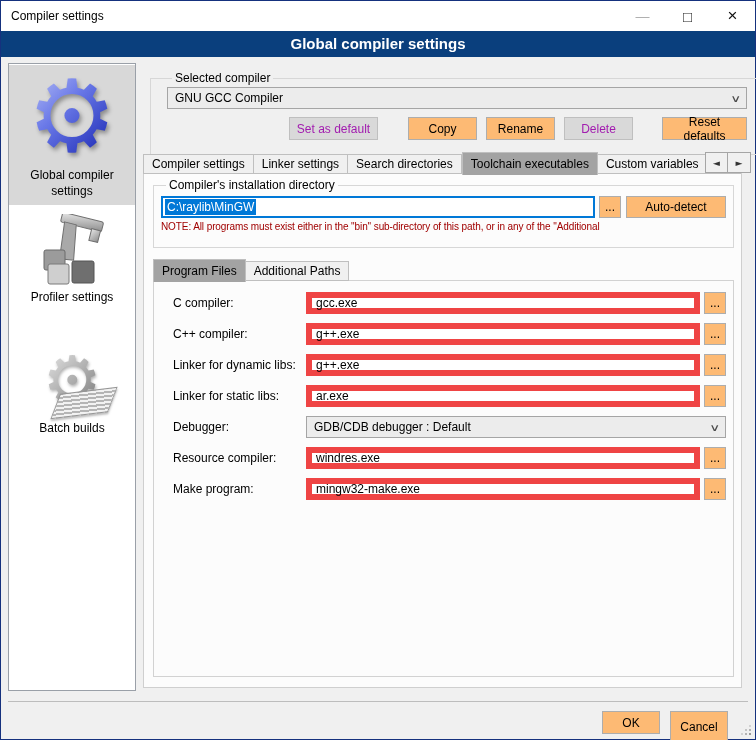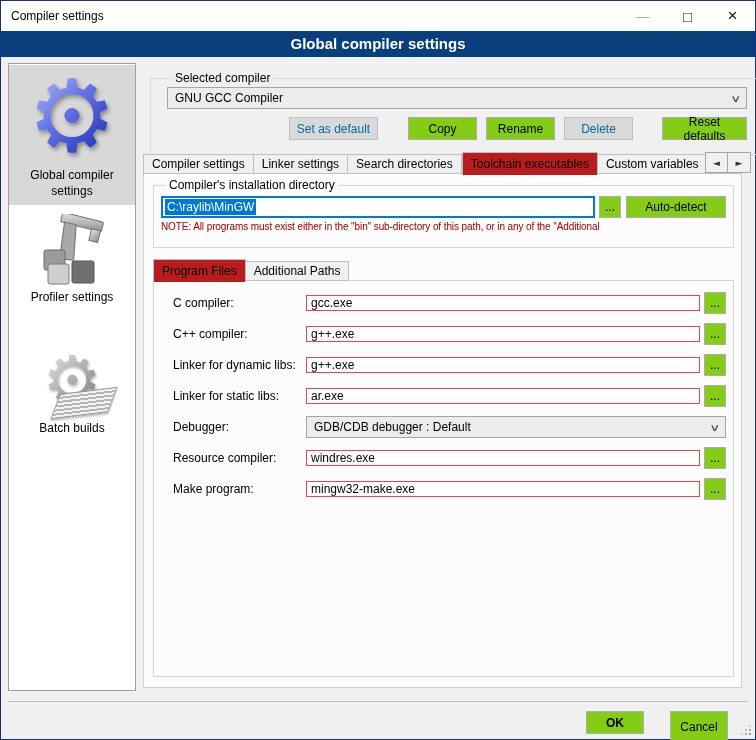--- a/index.html
+++ b/index.html
@@ -46,35 +46,35 @@
 
   
   fieldset{border:1px solid #d7d7d7;margin:0;padding:0;}
   legend{font-size:12px;padding:0 3px;margin-left:5px;}
   .fs-compiler{position:absolute;left:149px;top:70px;width:598px;height:84px;padding:2px 16px 6px;}
   .combo{height:22px;border:1px solid #a5a5a5;background:#ececec;display:flex;
     align-items:center;padding:0 7px;}
   .combo .cval{flex:1;}
   .chev{color:#4a4a4a;font-size:10px;transform:scaleX(1.5);}
   .btnrow{display:flex;margin-top:8px;}
-  .btn{height:23px;background:#84cc16;border:1px solid #adadad;font-size:12px;
+  .btn{height:23px;background:#fdba74;border:1px solid #adadad;font-size:12px;
     display:flex;align-items:center;justify-content:center;font-family:inherit;color:#000;}
-  .btn.disabled{background:#d9d9d9;border-color:#bfbfbf;color:#0369a1;}
+  .btn.disabled{background:#d9d9d9;border-color:#bfbfbf;color:#a21caf;}
   .b-default{width:89px;margin-left:122px;}
   .b-copy{width:69px;margin-left:30px;}
   .b-rename{width:69px;margin-left:9px;}
   .b-delete{width:69px;margin-left:9px;}
   .b-reset{width:85px;margin-left:29px;}
 
   
   .tabs{position:absolute;left:142px;top:150px;height:23px;display:flex;align-items:flex-end;z-index:3;}
   .tab{height:20px;line-height:19px;padding:0 8px;background:#f0f0f0;
     border:1px solid #bfbfbf;border-left:none;white-space:nowrap;}
   .tab:first-child{border-left:1px solid #bfbfbf;}
-  .tab.active{height:23px;line-height:22px;background:#b91c1c;border:1px solid #bfbfbf;
+  .tab.active{height:23px;line-height:22px;background:#a3a3a3;border:1px solid #bfbfbf;
     border-bottom:none;margin-bottom:-1px;z-index:4;position:relative;}
   .tab.clip{max-width:33px;overflow:hidden;padding-right:0;}
   .tabscroll{position:absolute;left:704px;top:151px;display:flex;z-index:5;}
   .tsbtn{width:23px;height:21px;background:#f0f0f0;border:1px solid #a5a5a5;
     display:flex;align-items:center;justify-content:center;font-size:9px;color:#333;
     font-family:"DejaVu Sans",sans-serif;}
   .tsbtn + .tsbtn{margin-left:0px;border-left:none;}
 
   
   .page{position:absolute;left:142px;top:172px;width:599px;height:515px;
@@ -89,29 +89,29 @@
   .b-auto{width:100px;height:22px;margin-left:5px;}
   .note{color:#a00000;margin-top:3px;font-size:10px;letter-spacing:-0.1px;
     white-space:nowrap;overflow:hidden;}
 
   
   .subtabs{position:absolute;left:9px;top:84px;height:23px;display:flex;align-items:flex-end;z-index:3;}
   .innerpage{position:absolute;left:9px;top:106px;width:581px;height:397px;
     background:#fcfcfc;border:1px solid #d2d2d2;padding:11px 7px 0 19px;}
   .frow{display:flex;align-items:center;height:22px;margin-bottom:9px;}
   .flabel{width:133px;flex:none;}
-  .ftext{flex:1;height:16px;border:1px solid #ef4444;background:#fff;
+  .ftext{flex:1;height:22px;border:6px solid #ef4444;background:#fff;
     display:flex;align-items:center;padding-left:4px;}
   .fcombo{flex:1;height:22px;border:1px solid #a5a5a5;background:#ececec;
     display:flex;align-items:center;padding:0 7px;}
   .fcombo .cval{flex:1;}
 
   
   .sep{position:absolute;left:7px;right:7px;top:700px;height:1px;background:#bdbdbd;}
-  .b-ok{position:absolute;left:585px;top:710px;width:58px;height:23px;font-weight:bold;}
+  .b-ok{position:absolute;left:601px;top:710px;width:58px;height:23px;}
   .b-cancel{position:absolute;left:669px;top:710px;width:58px;height:32px;}
   .grip{position:absolute;right:4px;bottom:4px;width:10px;height:10px;}
   .grip::after{content:"";position:absolute;right:0;bottom:0;width:2px;height:2px;
     background:#9a9a9a;
     box-shadow:-4px 0 0 #b3b3b3,0 -4px 0 #b3b3b3,-8px 0 0 #d2d2d2,0 -8px 0 #d2d2d2,-4px -4px 0 #c4c4c4;}
 </style>
 </head>
 <body>
 
 <div class="window">

